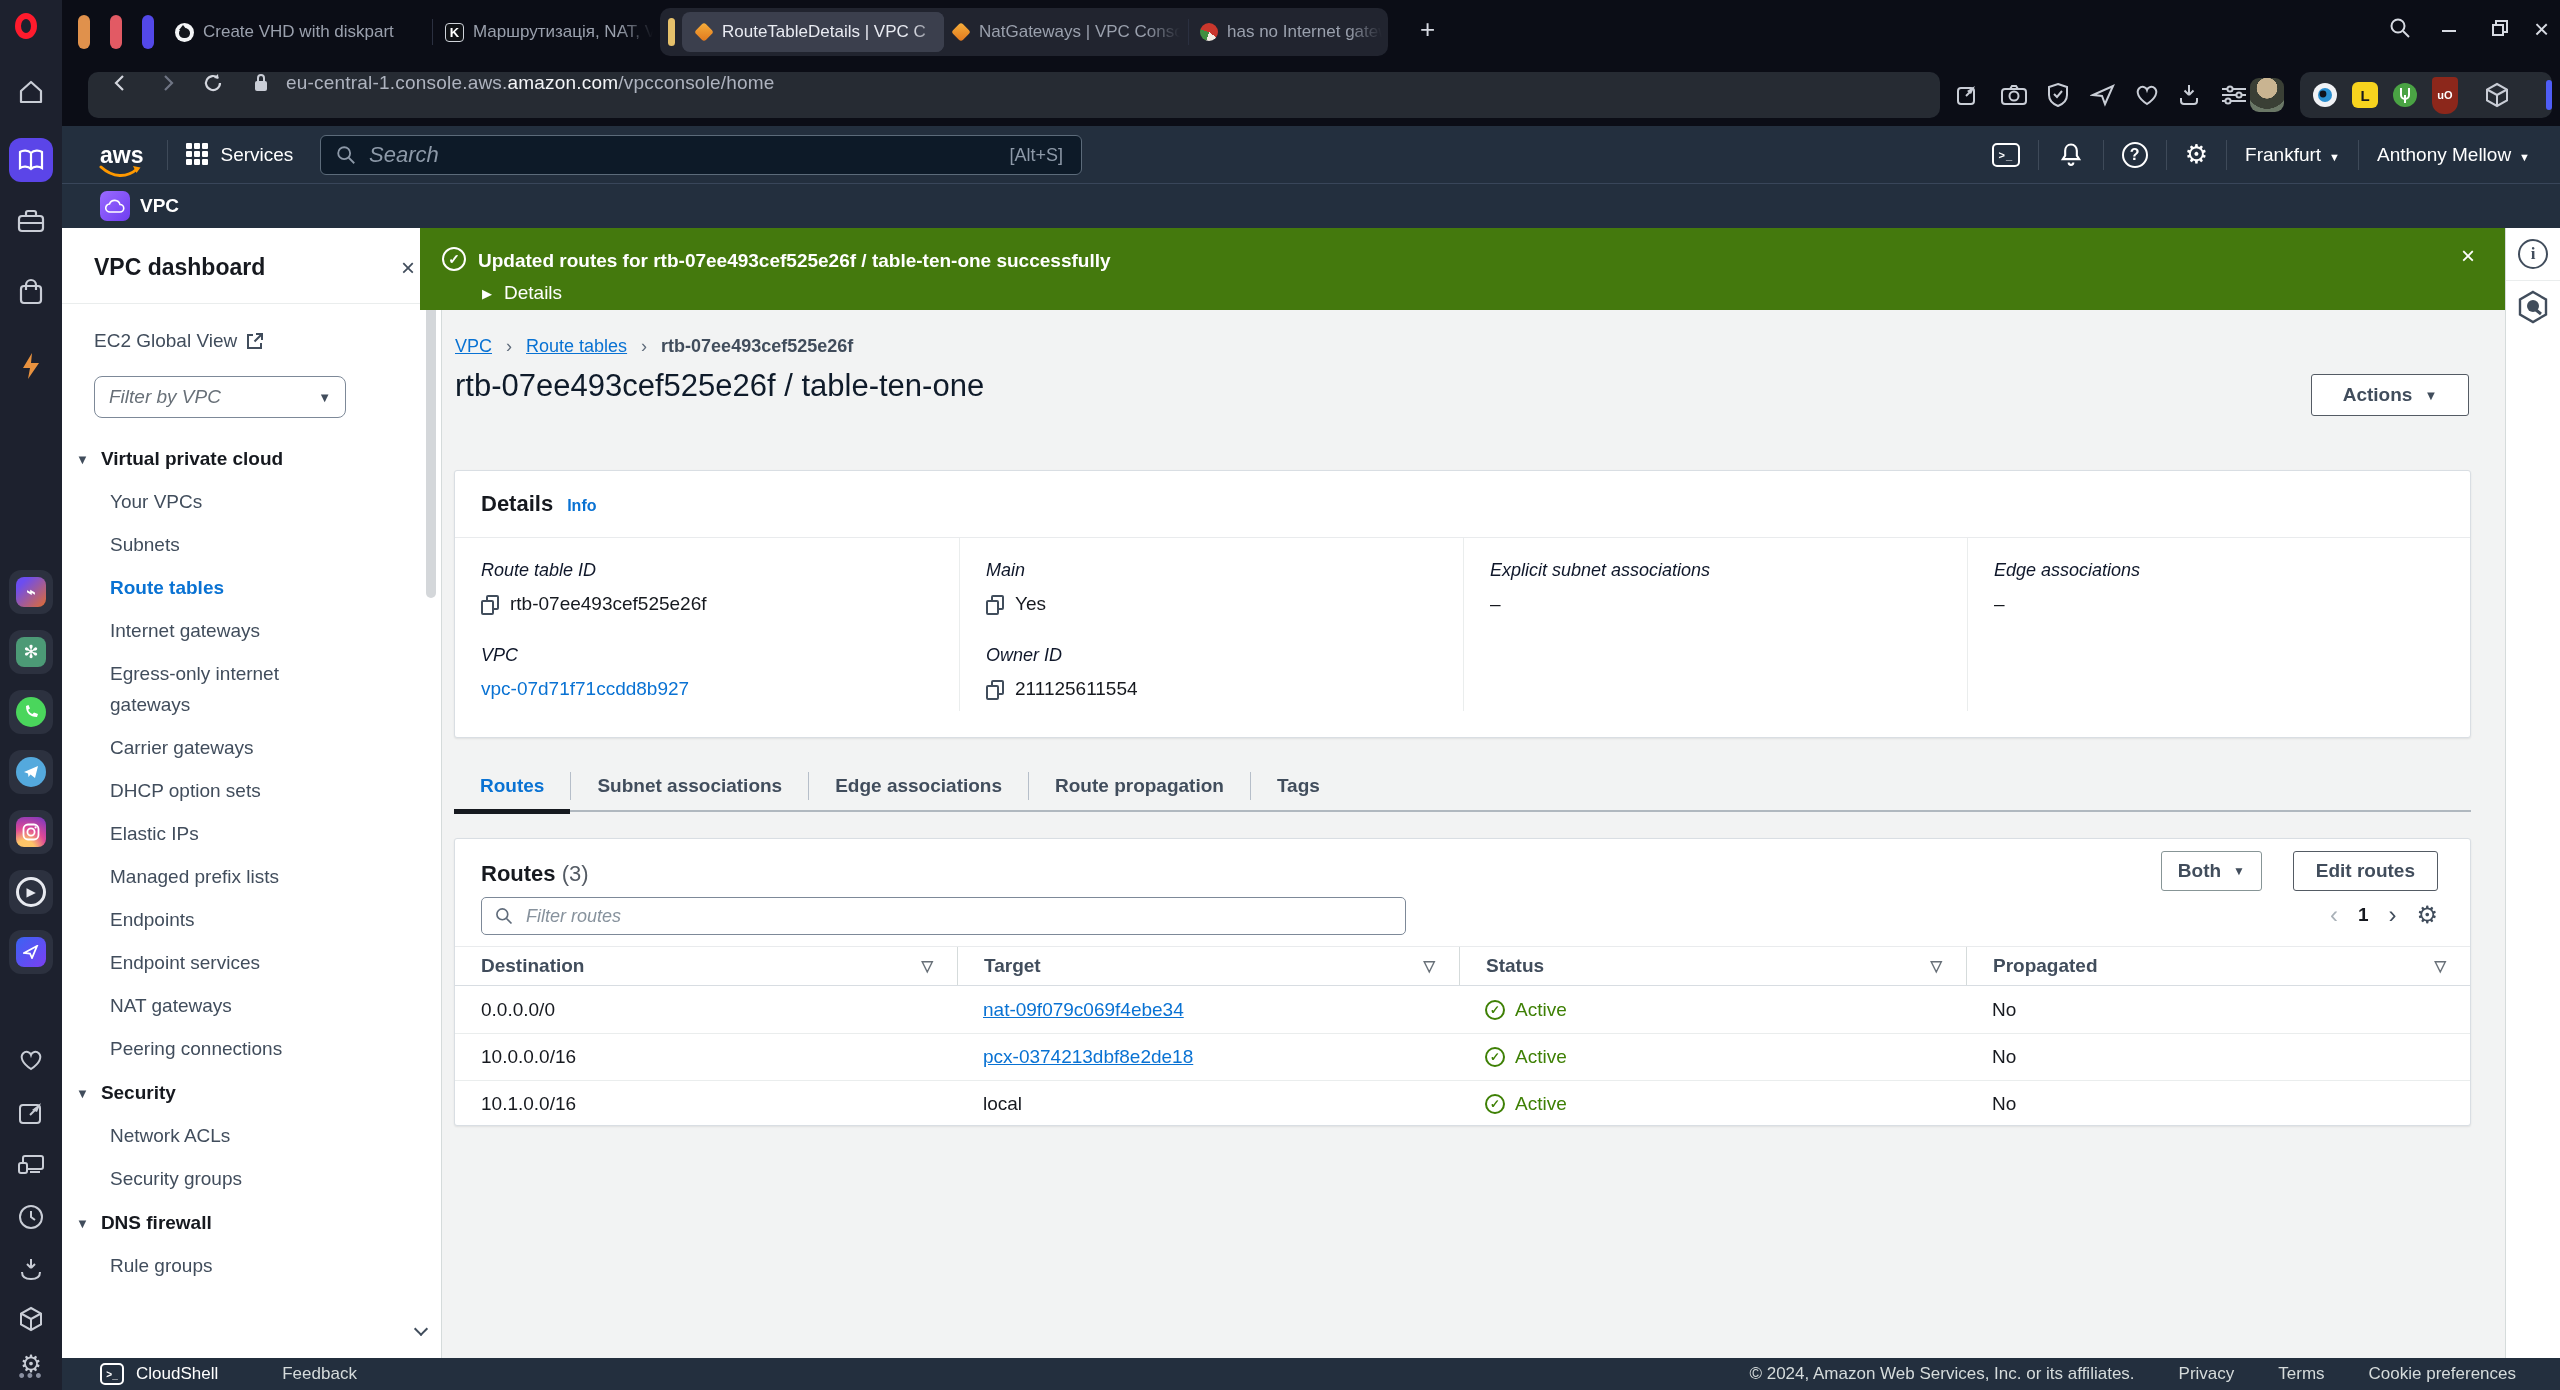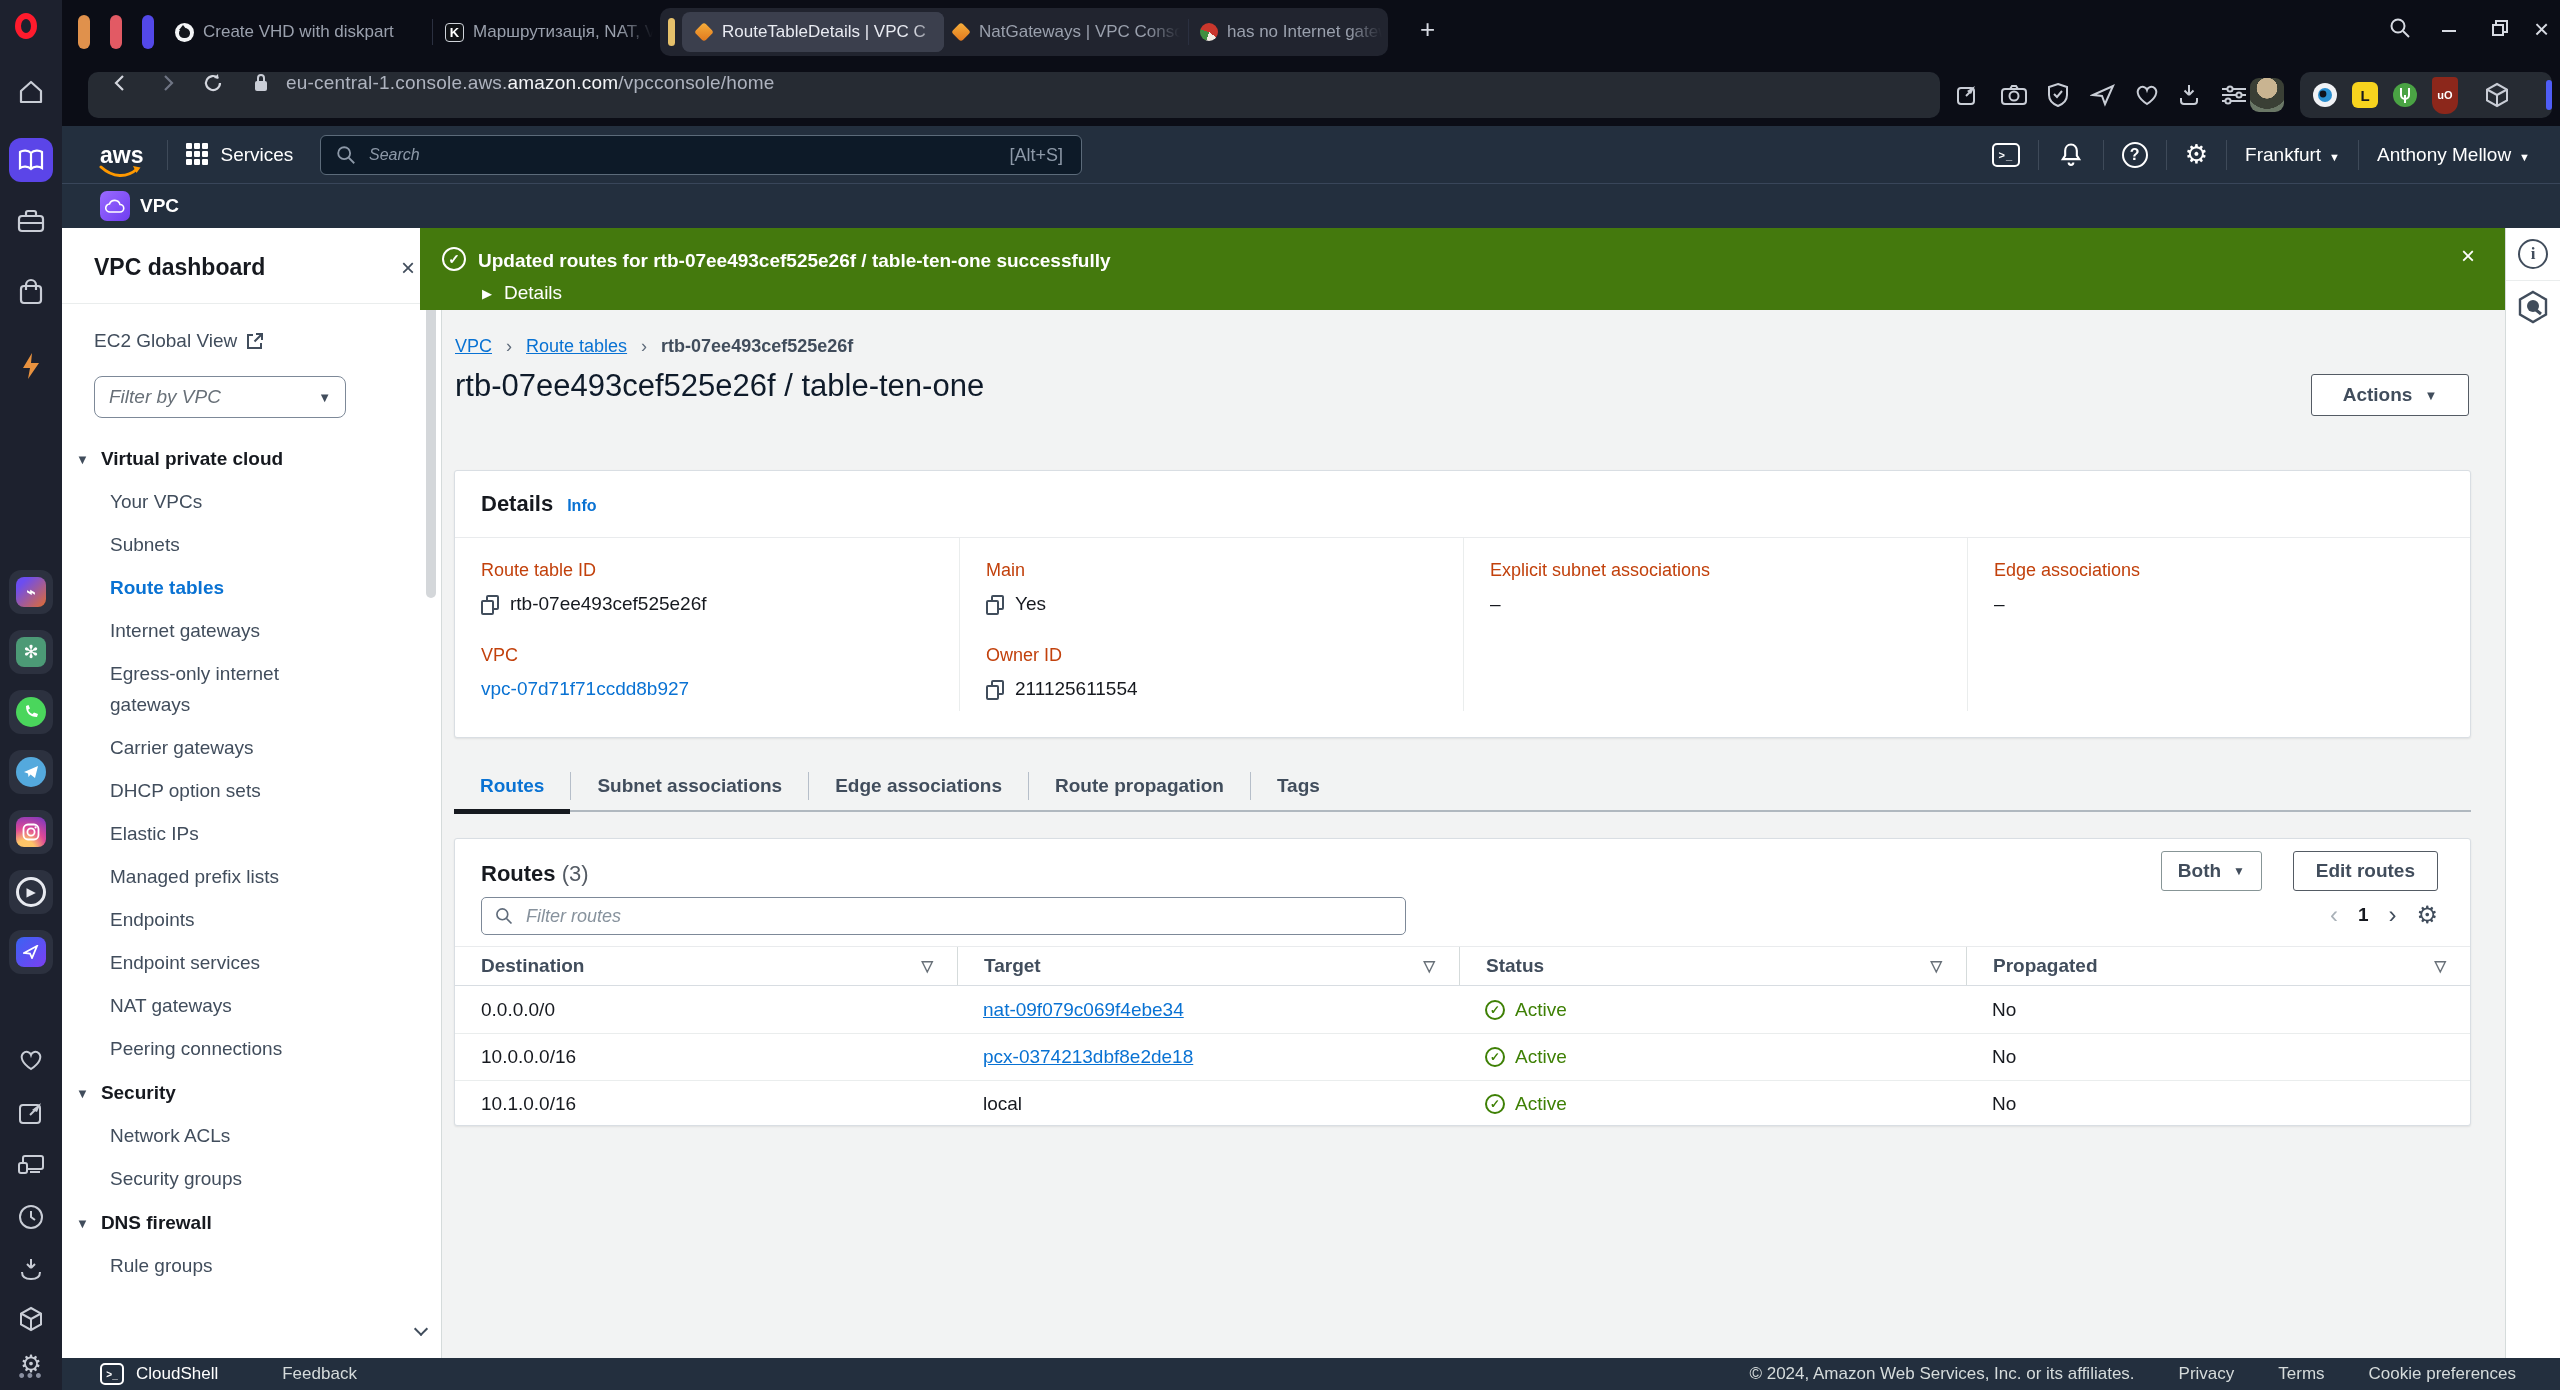--- a/index.html
+++ b/index.html
@@ -55,21 +55,21 @@
   .vpcbar{position:absolute;left:0;top:57px;width:100%;height:45px;background:#232f3e;border-top:1px solid #39465a;
           display:flex;align-items:center;}
   .awslogo{margin-left:38px;color:#fff;font-weight:bold;font-size:23px;position:relative;line-height:20px;}
   .awslogo svg{position:absolute;left:-2px;top:20px;}
   .hdrdiv{width:1px;height:30px;background:#3e4a59;margin:0 18px;}
   .gridicon{width:24px;height:24px;display:grid;grid-template-columns:repeat(3,6px);grid-template-rows:repeat(3,6px);gap:2px;}
   .gridicon i{background:#fff;border-radius:1px;}
   .svcs{color:#fff;font-size:19px;margin-left:10px;}
   .awssearch{position:absolute;left:258px;top:9px;width:762px;height:40px;border:1px solid #5c6b7a;border-radius:6px;
              background:#0d1a28;display:flex;align-items:center;color:#8d99a8;}
-  .awssearch input{flex:1;background:transparent;border:0;outline:0;color:#d4dbe4;font-size:16px;font-family:inherit;}
+  .awssearch input{flex:1;background:transparent;border:0;outline:0;color:#d4dbe4;font-size:22px;font-family:inherit;}
   .awssearch input::placeholder{color:#8d99a8;font-style:italic;}
   .shortcut{margin-right:18px;font-size:18px;color:#8d99a8;padding-left:48px;}
   .hright{position:absolute;right:0;top:0;height:57px;display:flex;align-items:center;color:#fff;}
   .hicon{display:flex;align-items:center;justify-content:center;}
   .qmark{width:26px;height:26px;border:2px solid #fff;border-radius:50%;font-size:16px;font-weight:bold;
          display:flex;align-items:center;justify-content:center;}
   .term{width:28px;height:24px;border:2px solid #fff;border-radius:5px;color:#fff;font-size:11px;font-weight:bold;
         display:flex;align-items:center;justify-content:center;letter-spacing:1px;}
   .ddl{font-size:19px;color:#fff;}
   .caret{font-size:11px;margin-left:8px;color:#fff;}
@@ -124,21 +124,21 @@
   .actions{position:absolute;right:36px;top:64px;width:158px;height:42px;}
   .panel{position:absolute;left:34px;width:2017px;background:#fff;border:1px solid #d9dee3;border-radius:3px;
          box-shadow:0 1px 2px rgba(0,0,0,.08);}
   .dpanel{top:160px;height:268px;}
   .phead{padding:20px 26px;border-bottom:1px solid #e9ebed;display:flex;align-items:baseline;gap:14px;}
   .phead h2{margin:0;font-size:22px;color:#16191f;}
   .info{color:#0972d3;font-size:16px;font-weight:bold;}
   .dgrid{display:grid;grid-template-columns:504px 504px 504px 1fr;}
   .dcell{padding:22px 26px 0 26px;}
   .dcol{border-left:1px solid #eaeded;}
-  .dlabel{color:#c2410c;font-size:18px;margin-bottom:12px;}
+  .dlabel{color:#0f172a;font-size:18px;margin-bottom:12px;font-style:italic;}
   .dval{display:flex;align-items:center;gap:12px;font-size:19px;color:#16191f;}
   .dval a{color:#0972d3;}
   .copyic{position:relative;width:17px;height:19px;flex:0 0 auto;}
   .copyic::after{content:"";position:absolute;left:5px;top:0;width:9px;height:11px;border:2px solid #414d5c;border-radius:2px;}
   .copyic::before{content:"";position:absolute;left:0;top:5px;width:9px;height:11px;border:2px solid #414d5c;border-radius:2px;background:#fff;z-index:1;}
 
   .viewtabs{position:absolute;left:34px;top:452px;width:2017px;height:50px;display:flex;align-items:center;
             border-bottom:2px solid #b0b8bf;}
   .vt{padding:0 26px;height:48px;display:flex;align-items:center;font-size:19px;font-weight:bold;color:#414d5c;position:relative;}
   .vt.on{color:#0972d3;}

